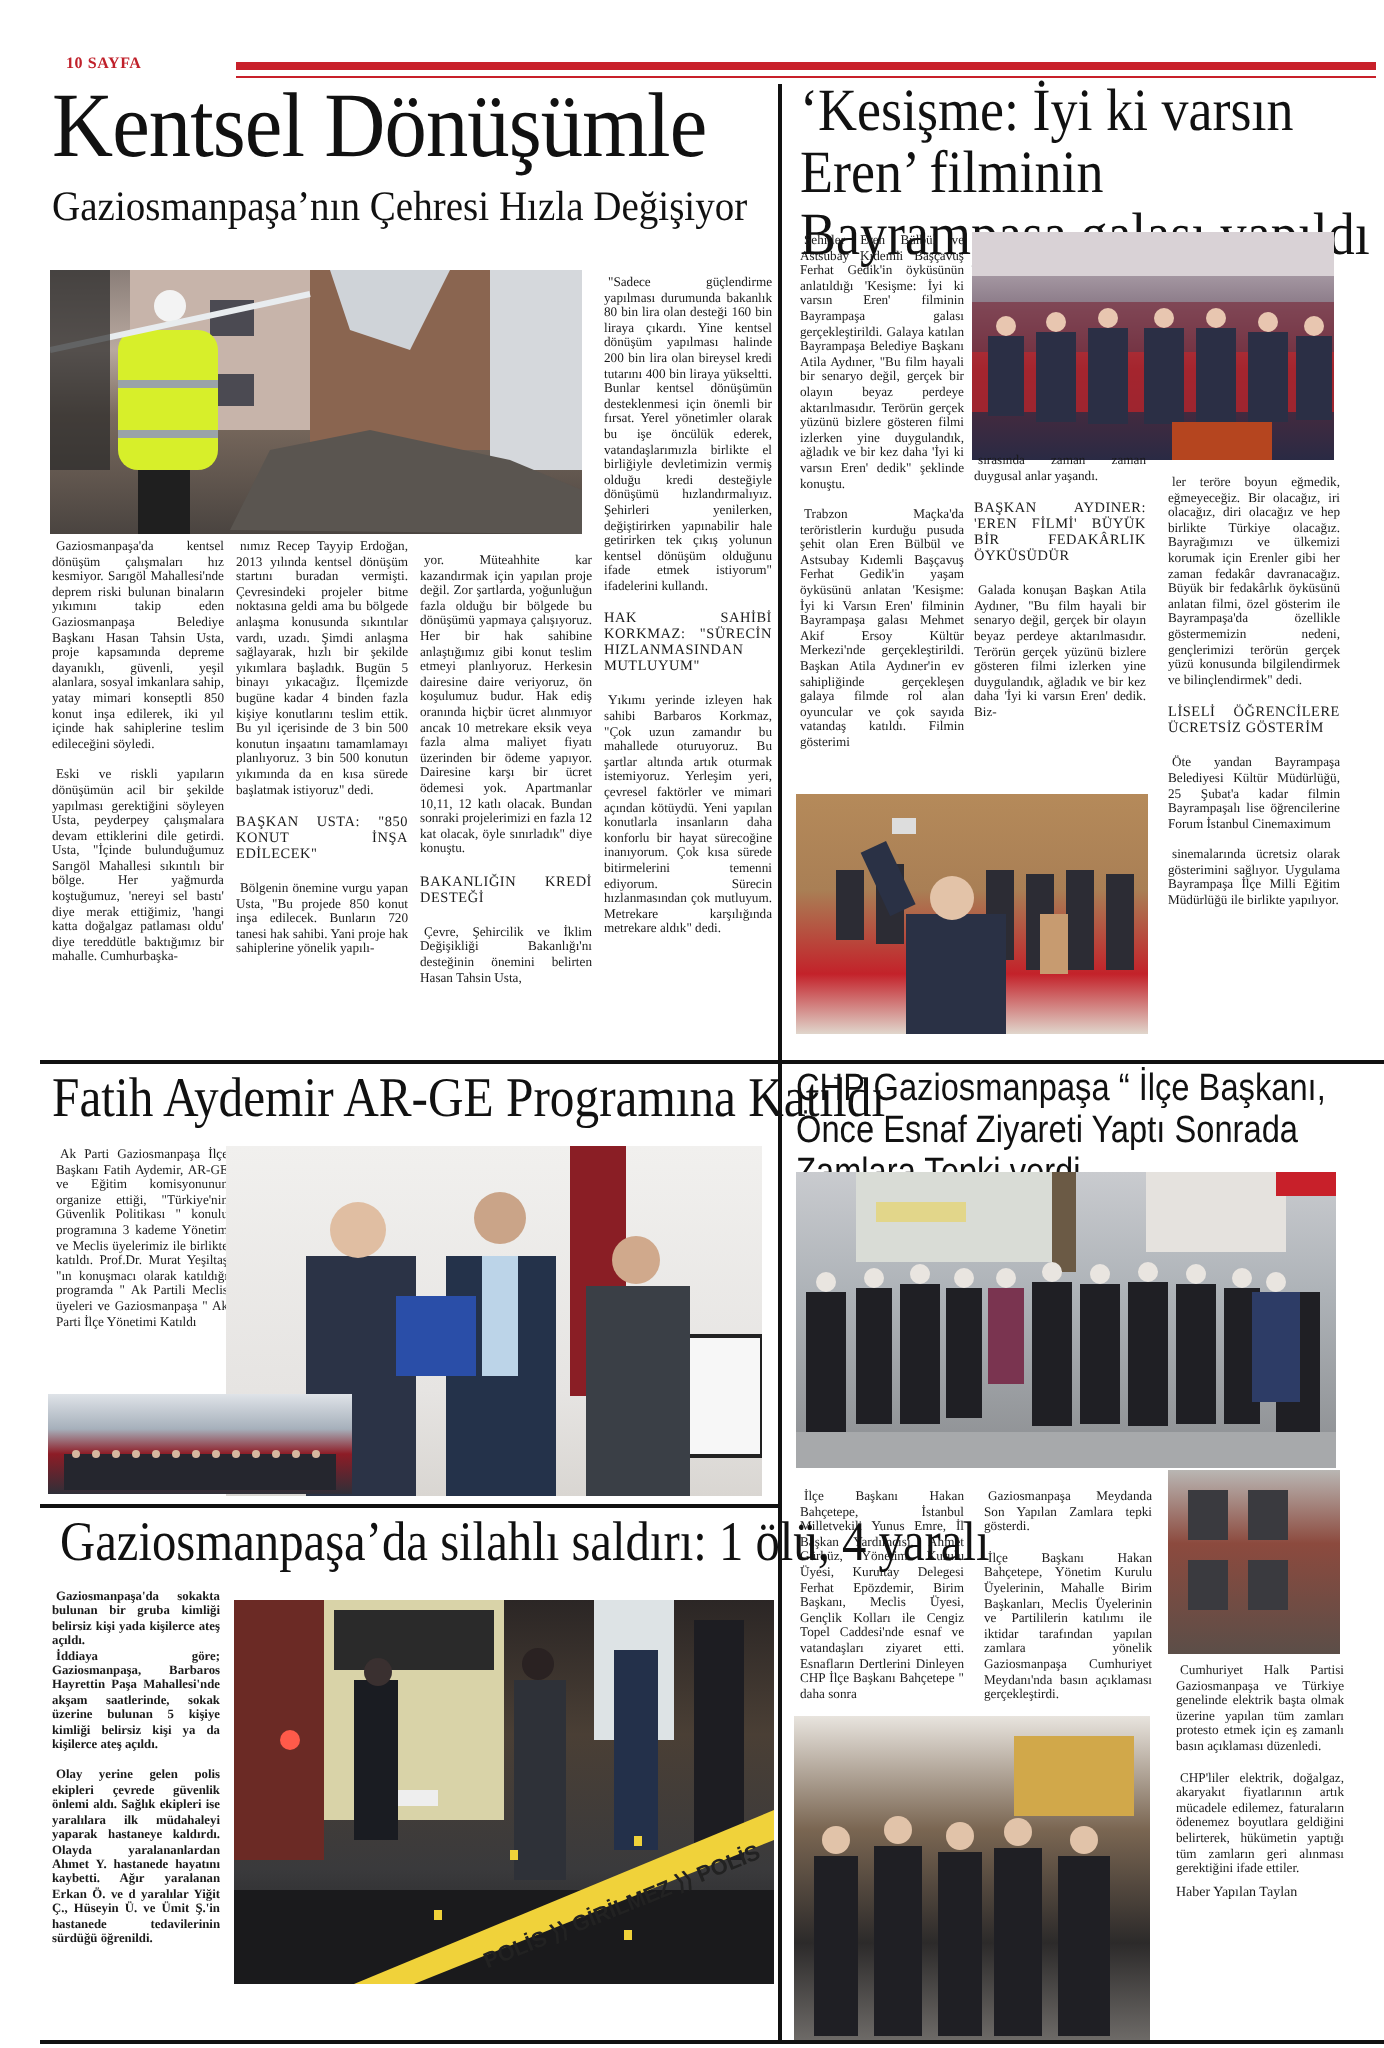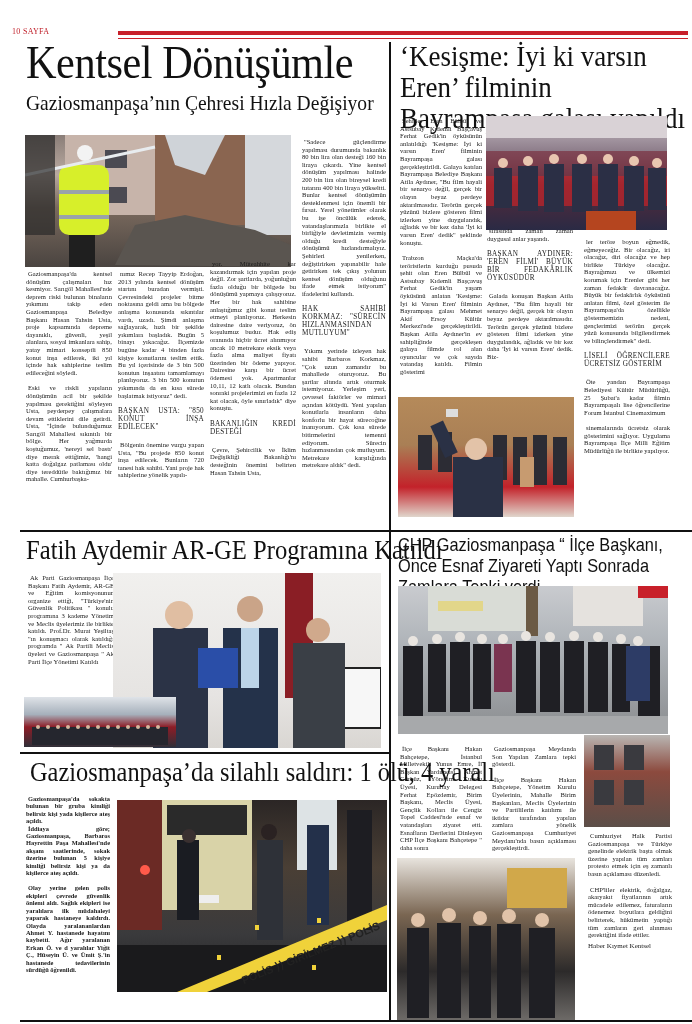--- a/index.html
+++ b/index.html
@@ -1,18 +1,18 @@
 <!DOCTYPE html>
 <html><head>
 <meta charset="utf-8">
 <style>
   html,body{margin:0;padding:0;background:#fff;}
   body{width:692px;height:1024px;position:relative;overflow:hidden;font-family:"Liberation Serif","DejaVu Serif",serif;color:#1a1a1a;}
   .abs{position:absolute;}
-  .page-label{left:12px;top:27px;font-size:8px;color:#c0202a;font-weight:normal;letter-spacing:0.3px;}
+  .page-label{left:33px;top:27px;font-size:8px;color:#c0202a;font-weight:bold;letter-spacing:0.3px;}
   .redbar{left:118px;top:31px;width:570px;height:4px;background:#c8202a;}
   .redline{left:118px;top:38px;width:570px;height:1px;background:#c8202a;}
   .headline{font-family:"Liberation Serif","DejaVu Serif",serif;line-height:1;white-space:nowrap;color:#111;}
   .h-main{left:26px;top:40px;font-size:46px;transform:scaleX(0.92);transform-origin:left top;letter-spacing:-0.5px;}
   .h-sub{left:26px;top:93px;font-size:21px;transform:scaleX(0.93);transform-origin:left top;}
   .vrule{background:#111;}
   .col{font-size:6.6px;line-height:7.6px;text-align:justify;hyphens:auto;}
   .col p{margin:0 0 8px 0;text-indent:2px;}
   .sh{font-size:7.2px;line-height:8px;margin:6px 0 10px 0;text-transform:uppercase;letter-spacing:0.3px;}
   .photo{overflow:hidden;}
@@ -56,21 +56,21 @@
 
 <div class="abs col" style="left:26px;top:270px;width:86px;">
   <p>Gaziosmanpaşa'da kentsel dönüşüm çalışmaları hız kesmiyor. Sarıgöl Mahallesi'nde deprem riski bulunan binaların yıkımını takip eden Gaziosmanpaşa Belediye Başkanı Hasan Tahsin Usta, proje kapsamında depreme dayanıklı, güvenli, yeşil alanlara, sosyal imkanlara sahip, yatay mimari konseptli 850 konut inşa edilerek, iki yıl içinde hak sahiplerine teslim edileceğini söyledi.</p>
   <p>Eski ve riskli yapıların dönüşümün acil bir şekilde yapılması gerektiğini söyleyen Usta, peyderpey çalışmalara devam ettiklerini dile getirdi. Usta, "İçinde bulunduğumuz Sarıgöl Mahallesi sıkıntılı bir bölge. Her yağmurda koştuğumuz, 'nereyi sel bastı' diye merak ettiğimiz, 'hangi katta doğalgaz patlaması oldu' diye tereddütle baktığımız bir mahalle. Cumhurbaşka-</p>
 </div>
 <div class="abs col" style="left:118px;top:270px;width:86px;">
   <p>nımız Recep Tayyip Erdoğan, 2013 yılında kentsel dönüşüm startını buradan vermişti. Çevresindeki projeler bitme noktasına geldi ama bu bölgede anlaşma konusunda sıkıntılar vardı, uzadı. Şimdi anlaşma sağlayarak, hızlı bir şekilde yıkımlara başladık. Bugün 5 binayı yıkacağız. İlçemizde bugüne kadar 4 binden fazla kişiye konutlarını teslim ettik. Bu yıl içerisinde de 3 bin 500 konutun inşaatını tamamlamayı planlıyoruz. 3 bin 500 konutun yıkımında da en kısa sürede başlatmak istiyoruz" dedi.</p>
   <div class="sh">BAŞKAN USTA: "850 KONUT İNŞA EDİLECEK"</div>
   <p>Bölgenin önemine vurgu yapan Usta, "Bu projede 850 konut inşa edilecek. Bunların 720 tanesi hak sahibi. Yani proje hak sahiplerine yönelik yapılı-</p>
 </div>
-<div class="abs col" style="left:210px;top:260px;width:86px;">
+<div class="abs col" style="left:210px;top:277px;width:86px;">
   <p>yor. Müteahhite kar kazandırmak için yapılan proje değil. Zor şartlarda, yoğunluğun fazla olduğu bir bölgede bu dönüşümü yapmaya çalışıyoruz. Her bir hak sahibine anlaştığımız gibi konut teslim etmeyi planlıyoruz. Herkesin dairesine daire veriyoruz, ön koşulumuz budur. Hak ediş oranında hiçbir ücret alınmıyor ancak 10 metrekare eksik veya fazla alma maliyet fiyatı üzerinden bir ödeme yapıyor. Dairesine karşı bir ücret ödemesi yok. Apartmanlar 10,11, 12 katlı olacak. Bundan sonraki projelerimizi en fazla 12 kat olacak, öyle sınırladık" diye konuştu.</p>
   <div class="sh">BAKANLIĞIN KREDİ DESTEĞİ</div>
   <p>Çevre, Şehircilik ve İklim Değişikliği Bakanlığı'nı desteğinin önemini belirten Hasan Tahsin Usta,</p>
 </div>
 <div class="abs col" style="left:302px;top:138px;width:84px;">
   <p>"Sadece güçlendirme yapılması durumunda bakanlık 80 bin lira olan desteği 160 bin liraya çıkardı. Yine kentsel dönüşüm yapılması halinde 200 bin lira olan bireysel kredi tutarını 400 bin liraya yükseltti. Bunlar kentsel dönüşümün desteklenmesi için önemli bir fırsat. Yerel yönetimler olarak bu işe öncülük ederek, vatandaşlarımızla birlikte el birliğiyle devletimizin vermiş olduğu kredi desteğiyle dönüşümü hızlandırmalıyız. Şehirleri yenilerken, değiştirirken yapınabilir hale getirirken tek çıkış yolunun kentsel dönüşüm olduğunu ifade etmek istiyorum" ifadelerini kullandı.</p>
   <div class="sh">HAK SAHİBİ KORKMAZ: "SÜRECİN HIZLANMASINDAN MUTLUYUM"</div>
   <p>Yıkımı yerinde izleyen hak sahibi Barbaros Korkmaz, "Çok uzun zamandır bu mahallede oturuyoruz. Bu şartlar altında artık oturmak istemiyoruz. Yerleşim yeri, çevresel faktörler ve mimari açından kötüydü. Yeni yapılan konutlarla insanların daha konforlu bir hayat sürecoğine inanıyorum. Çok kısa sürede bitirmelerini temenni ediyorum. Sürecin hızlanmasından çok mutluyum. Metrekare karşılığında metrekare aldık" dedi.</p>
 </div>
 
@@ -231,21 +231,21 @@
   <svg width="86" height="92" viewBox="0 0 86 92">
     <rect x="10" y="10" width="20" height="25" fill="#3a3a3f"></rect>
       <rect x="40" y="10" width="20" height="25" fill="#3a3a3f"></rect>
     <rect x="10" y="45" width="20" height="25" fill="#3a3a3f"></rect>
       <rect x="40" y="45" width="20" height="25" fill="#3a3a3f"></rect>
   </svg>
 </div>
 <div class="abs col" style="left:588px;top:832px;width:84px;">
   <p>Cumhuriyet Halk Partisi Gaziosmanpaşa ve Türkiye genelinde elektrik başta olmak üzerine yapılan tüm zamları protesto etmek için eş zamanlı basın açıklaması düzenledi.</p>
   <p>CHP'liler elektrik, doğalgaz, akaryakıt fiyatlarının artık mücadele edilemez, faturaların ödenemez boyutlara geldiğini belirterek, hükümetin yaptığı tüm zamların geri alınması gerektiğini ifade ettiler.</p>
-  <div style="font-size:7px;margin-top:-4px;">Haber Kıymet Kentsel</div>
+  <div style="font-size:7px;margin-top:-4px;">Haber Yapılan Taylan</div>
 </div>
 <div class="abs photo" style="left:397px;top:858px;width:178px;height:162px;background:linear-gradient(180deg,#e8e4de 0%,#7a6652 35%,#2c2a2a 70%,#6d6a67 100%);">
   <svg width="178" height="162" viewBox="0 0 178 162">
     <rect x="110" y="10" width="60" height="40" fill="#d1a84a"></rect>
     <g fill="#1f1f24">
       <rect x="10" y="70" width="22" height="90"></rect>
         <rect x="40" y="65" width="24" height="95"></rect>
       <rect x="72" y="68" width="22" height="92"></rect>
         <rect x="100" y="66" width="24" height="94"></rect>
         <rect x="132" y="70" width="26" height="90"></rect>

